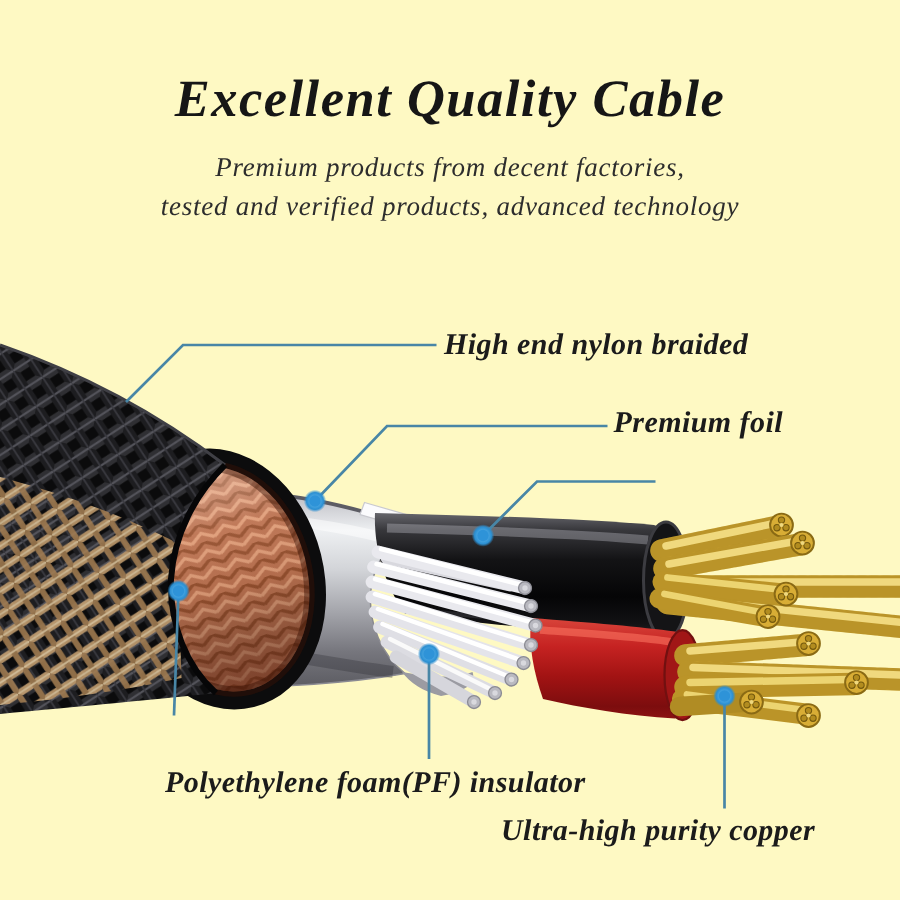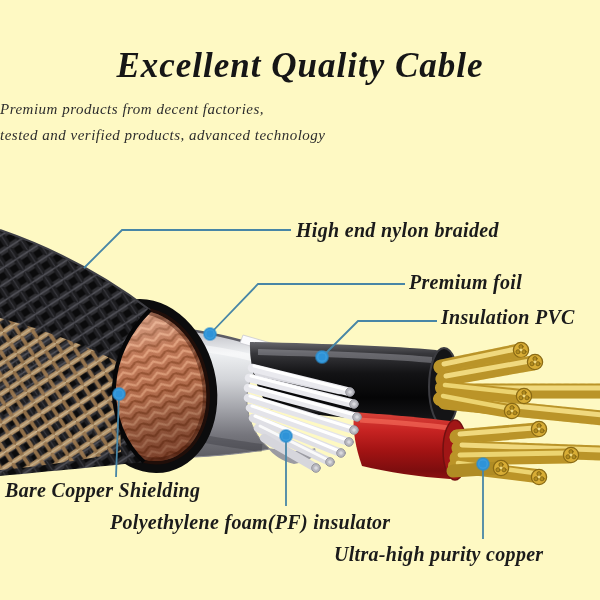--- a/index.html
+++ b/index.html
@@ -1,22 +1,22 @@
 <!DOCTYPE html>
 <html><head>
 <meta charset="utf-8">
 <style>
   html,body{margin:0;padding:0;background:#ffffff;}
   .page{position:relative;width:600px;height:600px;background:#fef9c3;overflow:hidden;
         font-family:Liberation Serif, serif;}
   .title{position:absolute;left:0;right:0;top:46px;text-align:center;
          font-size:35px;font-weight:bold;font-style:italic;letter-spacing:1px;color:#161616;
          white-space:nowrap;}
-  .subtitle{position:absolute;left:0;right:0;font-style:italic;
-            font-size:15px;letter-spacing:0.5px;color:#2d2d2d;white-space:nowrap;}
+  .subtitle{position:absolute;left:0;right:0;text-align:center;font-style:italic;
+            font-size:18px;letter-spacing:0.5px;color:#2d2d2d;white-space:nowrap;}
   .sub1{top:101px;}
   .sub2{top:127px;}
   .diagram{position:absolute;left:0;top:0;width:484px;height:600px;}
   .cable-svg{position:absolute;left:0;top:0;}
   .cable-label{position:absolute;font-size:20px;font-weight:bold;font-style:italic;
                color:#1b1b1b;letter-spacing:0.3px;white-space:nowrap;}
   .lab-nylon {left:296px;top:219px;}
   .lab-foil  {left:409px;top:271px;}
   .lab-pvc   {left:441px;top:306px;}
   .lab-shield{left:5px;  top:479px;}
@@ -275,19 +275,17 @@
           </g>
         <g>
             <circle cx="483" cy="464" r="7.5" fill="url(#dotG)"></circle>
             <circle cx="483" cy="464" r="3.8" fill="#2e93d8"></circle>
           </g>
       </g>
     </svg>
 
     <div class="cable-label lab-nylon">High end nylon braided</div>
     <div class="cable-label lab-foil">Premium foil</div>
-    <div class="cable-label lab-pvc">Insulation PVC</div>
-    <div class="cable-label lab-shield">Bare Copper Shielding</div>
     <div class="cable-label lab-copper">Ultra-high purity copper</div>
     <div class="cable-label lab-foam">Polyethylene foam(PF) insulator</div>
   </div>
 
 </div>
 
 </body></html>

